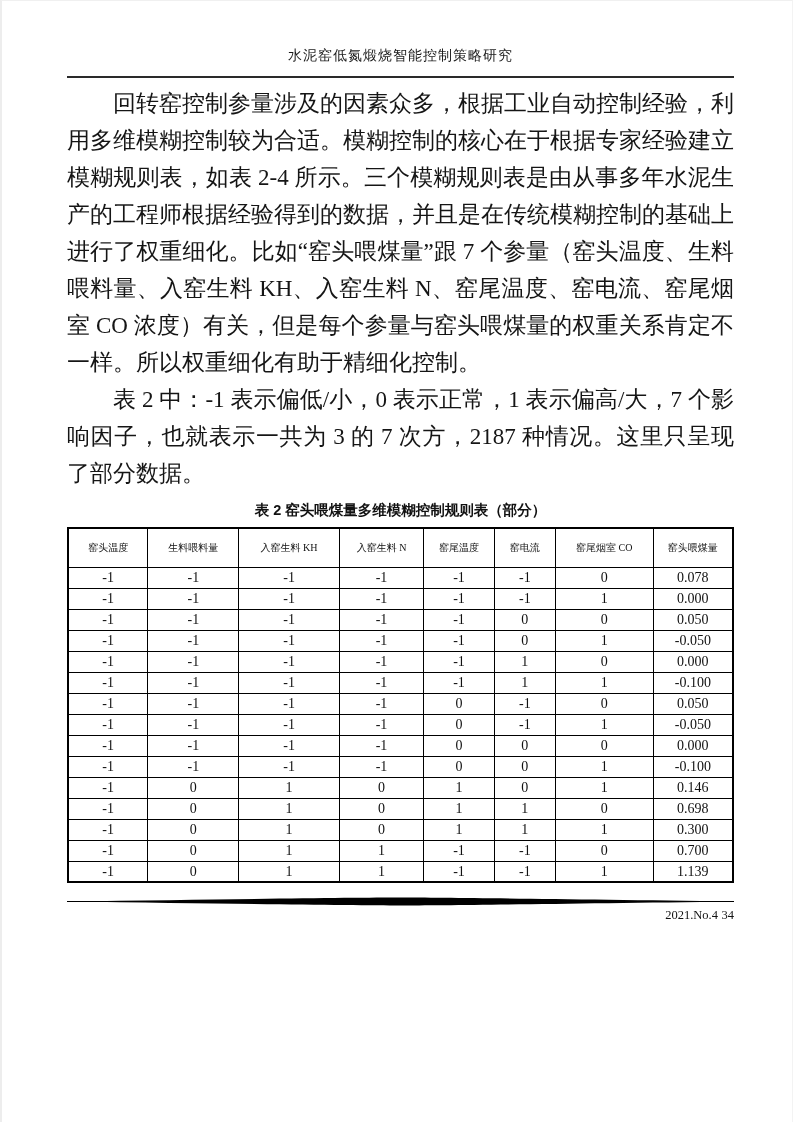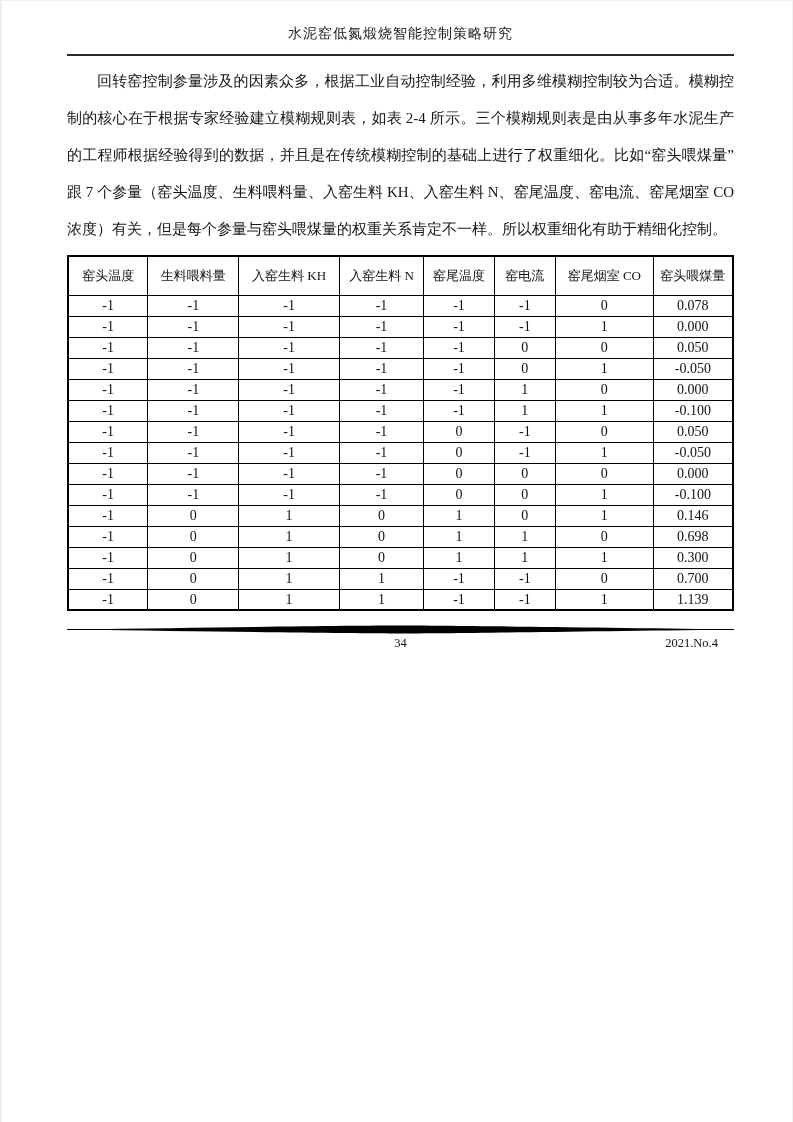--- a/index.html
+++ b/index.html
@@ -16,37 +16,37 @@
     border-top: 1px solid #f0f0f0;
     border-right: 1px solid #f3f3f3;
     overflow: hidden;
   }
 
   .content {
     margin: 0 58px 0 65px; 
   }
 
   
-  .page-header { padding-top: 24px; font-family: Liberation Mono, monospace; }
+  .page-header { padding-top: 46px; font-family: Liberation Mono, monospace; }
   .header-title {
     text-align: center;
     font-size: 14px;
     letter-spacing: 1px;
     color: #1a1a1a;
   }
   .header-rule {
     margin-top: 11px;
     height: 2px;
     background: #2a2a2a;
   }
 
   
   .body-text { margin-top: 7px; }
   .body-text p {
-    font-size: 15px;
+    font-size: 23px;
     line-height: 37px;
     text-align: justify;
     text-indent: 2em;
     color: #151515;
   }
 
   
   .table-caption {
     margin-top: 9px;
     text-align: center;
@@ -58,21 +58,21 @@
   table.rules {
     margin-top: 7px;
     width: 100%;
     border-collapse: collapse;
     border: 2px solid #000;
     table-layout: fixed;
   }
   table.rules th {
     border: 1px solid #000;
     font-weight: normal;
-    font-size: 13px;
+    font-size: 10px;
     text-align: center;
     vertical-align: middle;
     height: 39px;
     padding: 2px 1px;
     color: #111;
   }
   table.rules td {
     border: 1px solid #000;
     font-size: 14px;
     text-align: center;
@@ -88,21 +88,21 @@
   .footer-rule { display: block; width: 100%; height: 9px; }
   .footer-row {
     position: relative;
     margin-top: 2px;
     height: 20px;
     font-size: 12.5px;
   }
   .page-number {
     position: absolute;
     left: 0; right: 0;
-    text-align: center;
+    text-align: right;
   }
   .issue-label {
     position: absolute;
     right: 16px;
     text-align: right;
   }
 </style>
 </head>
 <body>
 
@@ -110,22 +110,24 @@
   <div class="content">
 
     <div class="page-header">
       <div class="header-title">水泥窑低氮煅烧智能控制策略研究</div>
       <div class="header-rule"></div>
     </div>
 
     <div class="body-text">
 
     <p>回转窑控制参量涉及的因素众多，根据工业自动控制经验，利用多维模糊控制较为合适。模糊控制的核心在于根据专家经验建立模糊规则表，如表 2-4 所示。三个模糊规则表是由从事多年水泥生产的工程师根据经验得到的数据，并且是在传统模糊控制的基础上进行了权重细化。比如“窑头喂煤量”跟 7 个参量（窑头温度、生料喂料量、入窑生料 KH、入窑生料 N、窑尾温度、窑电流、窑尾烟室 CO 浓度）有关，但是每个参量与窑头喂煤量的权重关系肯定不一样。所以权重细化有助于精细化控制。</p>
+        <p>表 2 中：-1 表示偏低/小，0 表示正常，1 表示偏高/大，7 个影响因子，也就表示一共为 3 的 7 次方，2187 种情况。这里只呈现了部分数据。</p>
       </div>
 
+    <div class="table-caption">表 2 窑头喂煤量多维模糊控制规则表（部分）</div>
 
     <table class="rules">
       <colgroup>
         <col style="width:12.0%">
         <col style="width:13.7%">
         <col style="width:15.1%">
         <col style="width:12.7%">
         <col style="width:10.6%">
         <col style="width:9.2%">
         <col style="width:14.7%">

